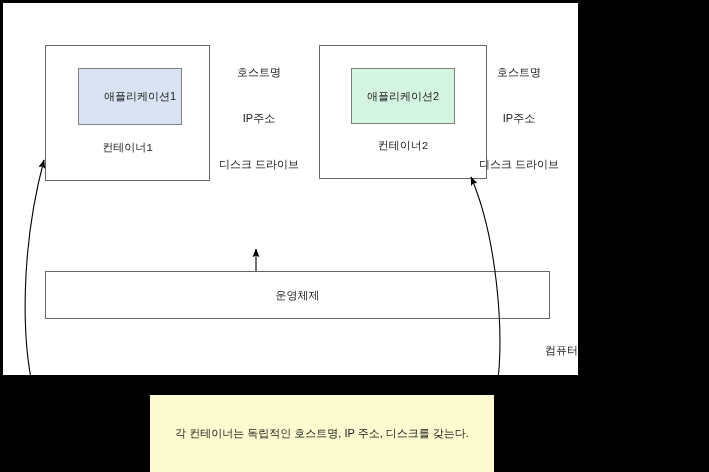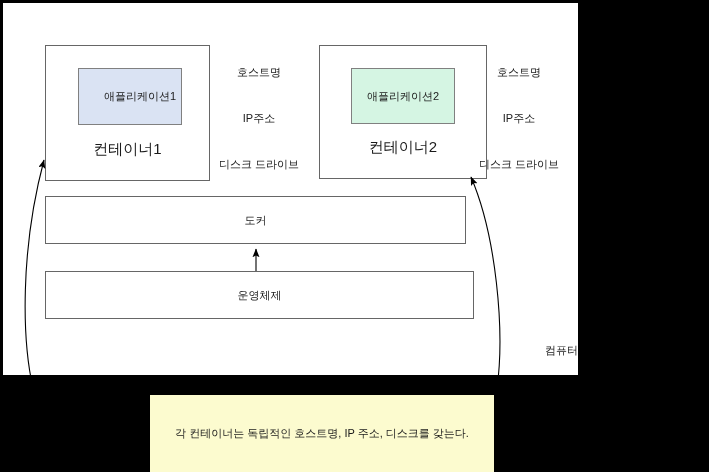--- a/index.html
+++ b/index.html
@@ -57,21 +57,22 @@
     color: #1a1a1a;
     font-size: 11px;
     line-height: 1.35;
     white-space: nowrap;
   }
   .container-caption {
     position: absolute;
     width: 100%;
     text-align: center;
     color: #1a1a1a;
-    font-size: 15px;
+    font-size: 11px;
+    font-family: Liberation Mono, monospace;
   }
   .stack-box {
     position: absolute;
     box-sizing: border-box;
     border: 1px solid #666666;
     background: #ffffff;
     display: flex;
     align-items: center;
     justify-content: center;
   }
@@ -135,25 +136,22 @@
       </div>
       <div class="container-caption" style="top:92px;text-align:center;">컨테이너2</div>
     </div>
 
     <div class="prop-group" style="left:470px; top:62px; width:92px;">
       <span class="prop-label">호스트명</span>
       <span class="prop-label">IP주소</span>
       <span class="prop-label">디스크 드라이브</span>
     </div>
 
-    <div class="stack-box" style="left:42px; top:193px; width:421px; height:48px;">
-      <span class="box-label">도커</span>
-    </div>
 
-    <div class="stack-box" style="left:42px; top:268px; width:429px; height:48px;">
+    <div class="stack-box" style="left:42px; top:268px; width:505px; height:48px;">
       <span class="box-label">운영체제</span>
     </div>
 
     <div id="computer-caption" style="top:340px;">컴퓨터</div>
 
   </div>
 
   <svg id="arrow-layer" viewBox="0 0 709 472" width="709" height="472" xmlns="http://www.w3.org/2000/svg">
     <defs>
       <marker id="arrowhead" markerWidth="9" markerHeight="9" refX="7.5" refY="3.2" orient="auto" markerUnits="strokeWidth">

